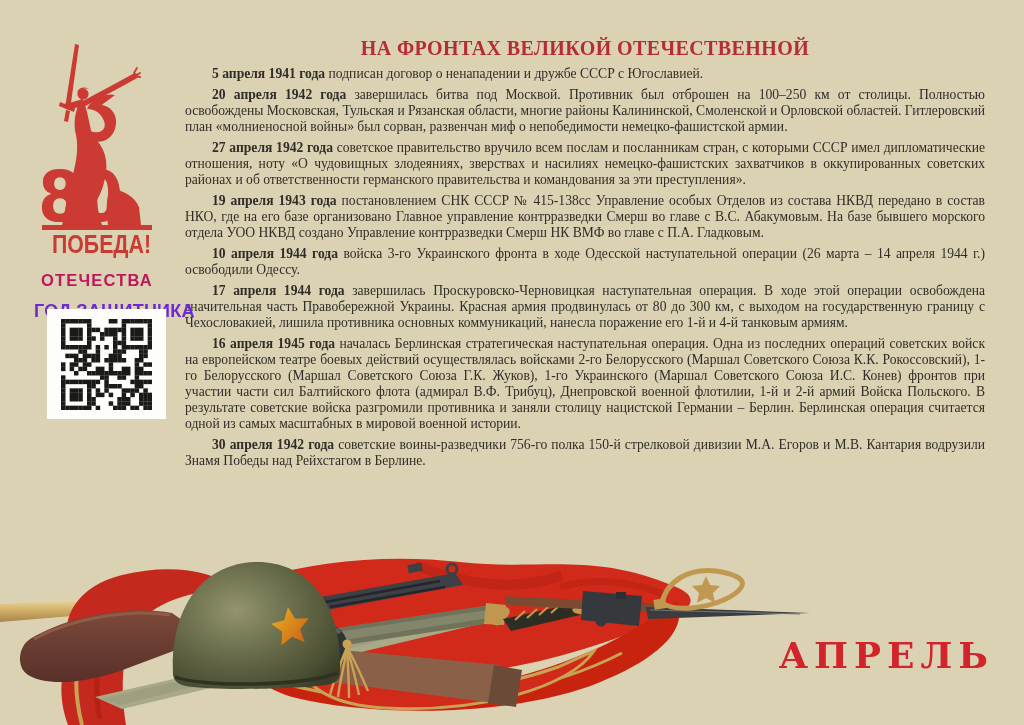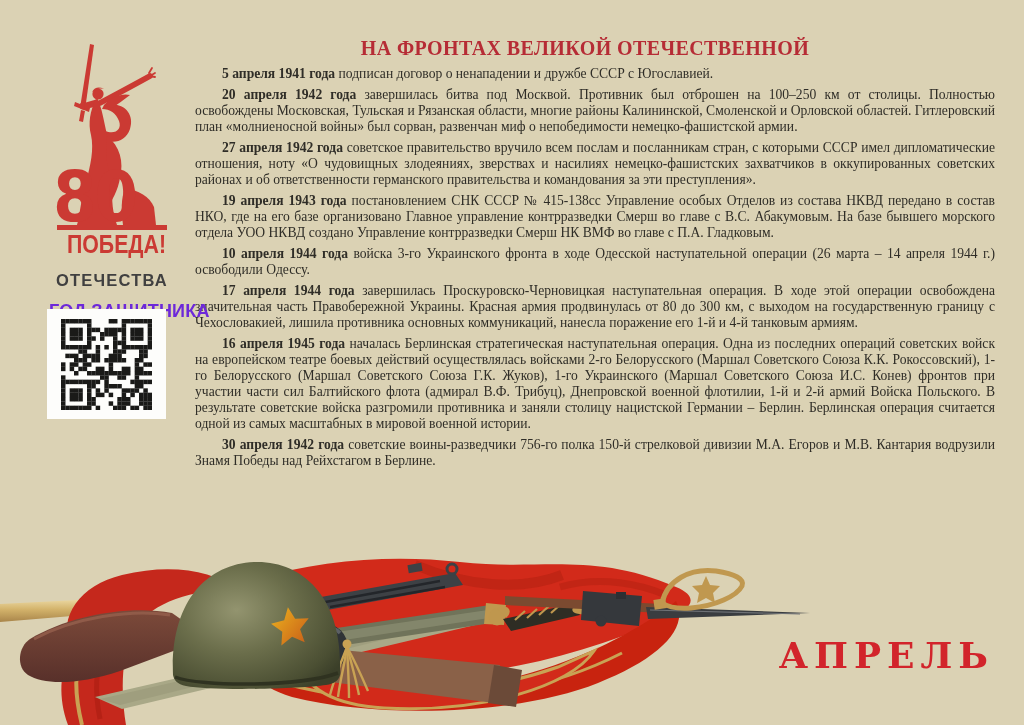--- a/index.html
+++ b/index.html
@@ -12,47 +12,46 @@
   .title{
     position:absolute;left:185px;width:800px;top:37px;
     text-align:center;font-weight:bold;font-size:20px;
     letter-spacing:.4px;color:#b62c35;
   }
   
   .events{
     position:absolute;left:185px;width:800px;top:66px;
     font-size:13.6px;line-height:16px;color:#2f2d27;
     text-align:justify;
-    margin-left:10px;
   }
   .entry{margin:0 0 5px 0;text-indent:27px;}
   .entry b{font-weight:bold;}
   
-  .logo{position:absolute;left:49px;top:42px;width:125px;height:250px;color:#cb3a33;}
+  .logo{position:absolute;left:34px;top:42px;width:125px;height:250px;color:#cb3a33;}
   .logo .statue{position:absolute;left:22px;top:0;width:100px;height:185px;}
   .logo .num{
     position:absolute;left:4px;top:128px;height:54px;line-height:54px;
     font-family:"DejaVu Sans",sans-serif;font-weight:bold;font-size:70px;
     letter-spacing:-3px;transform:scaleX(.9);transform-origin:left center;color:#cb3a33;
   }
   .logo .rule{position:absolute;left:8px;top:183px;width:110px;height:5px;background:#cb3a33;}
   .logo .l1{
     position:absolute;left:8px;top:187px;width:110px;text-align:center;
     font-family:"Liberation Sans",sans-serif;font-weight:bold;font-size:26px;
     transform:scaleX(.82);transform-origin:center;white-space:nowrap;color:#cb3a33;
   }
   .logo .l2{
     position:absolute;left:0px;top:215px;width:126px;text-align:center;
     font-family:"Liberation Sans",sans-serif;font-weight:bold;font-size:18px;
     letter-spacing:.2px;white-space:nowrap;color:#6d28d9;margin-top:44px;
   }
   .logo .l3{
     position:absolute;left:0px;top:229px;width:126px;text-align:center;
     font-family:"Liberation Sans",sans-serif;font-weight:bold;font-size:16.5px;
-    letter-spacing:1.2px;white-space:nowrap;color:#404040;
+    letter-spacing:1.2px;white-space:nowrap;color:#be185d;
   }
   
   .qrbox{position:absolute;left:47px;top:309px;width:119px;height:110px;background:#fdfdfb;}
   .qrbox svg{position:absolute;left:14px;top:10px;}
   
   .artwork{position:absolute;left:0;bottom:0;width:1024px;height:178px;}
   
   .month{
     position:absolute;right:30px;top:634px;
     font-family:"DejaVu Serif",serif;font-weight:bold;font-size:36px;

